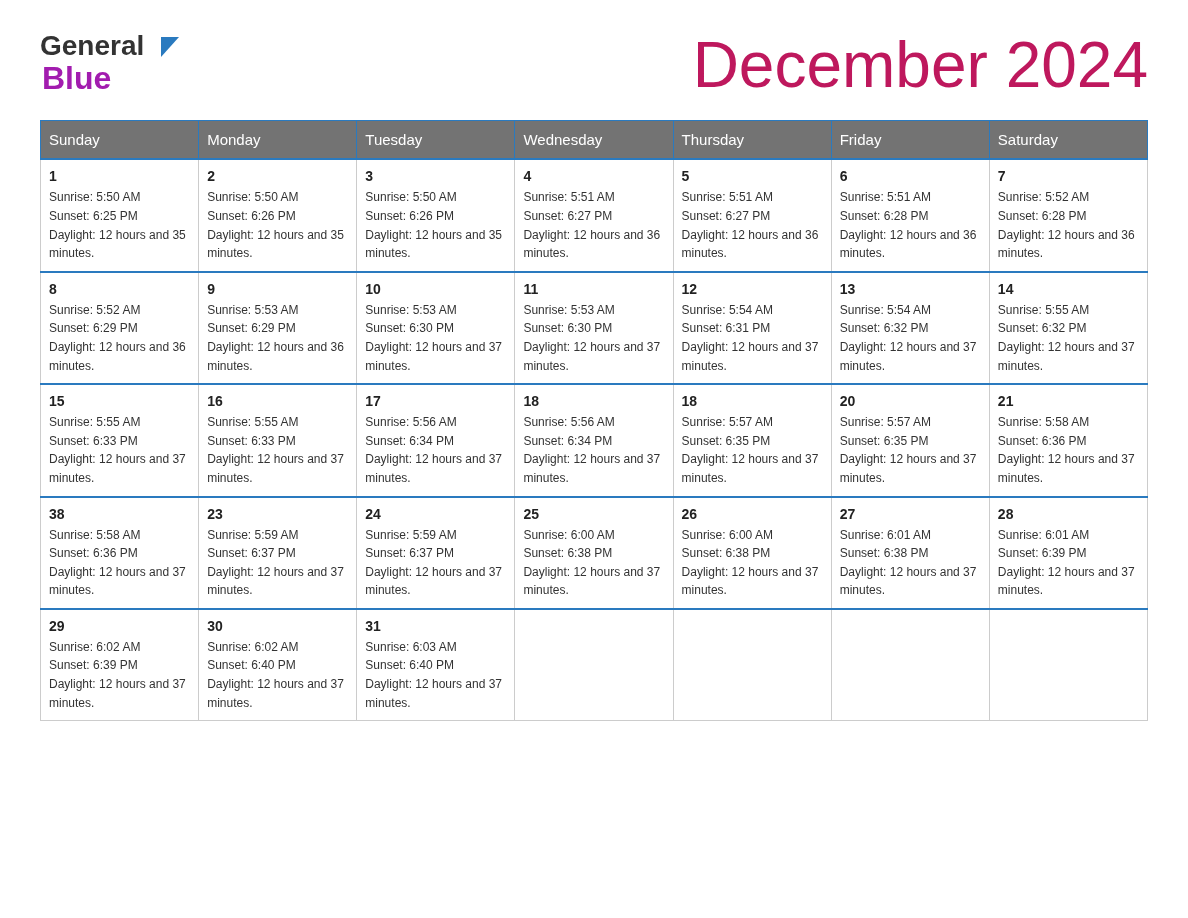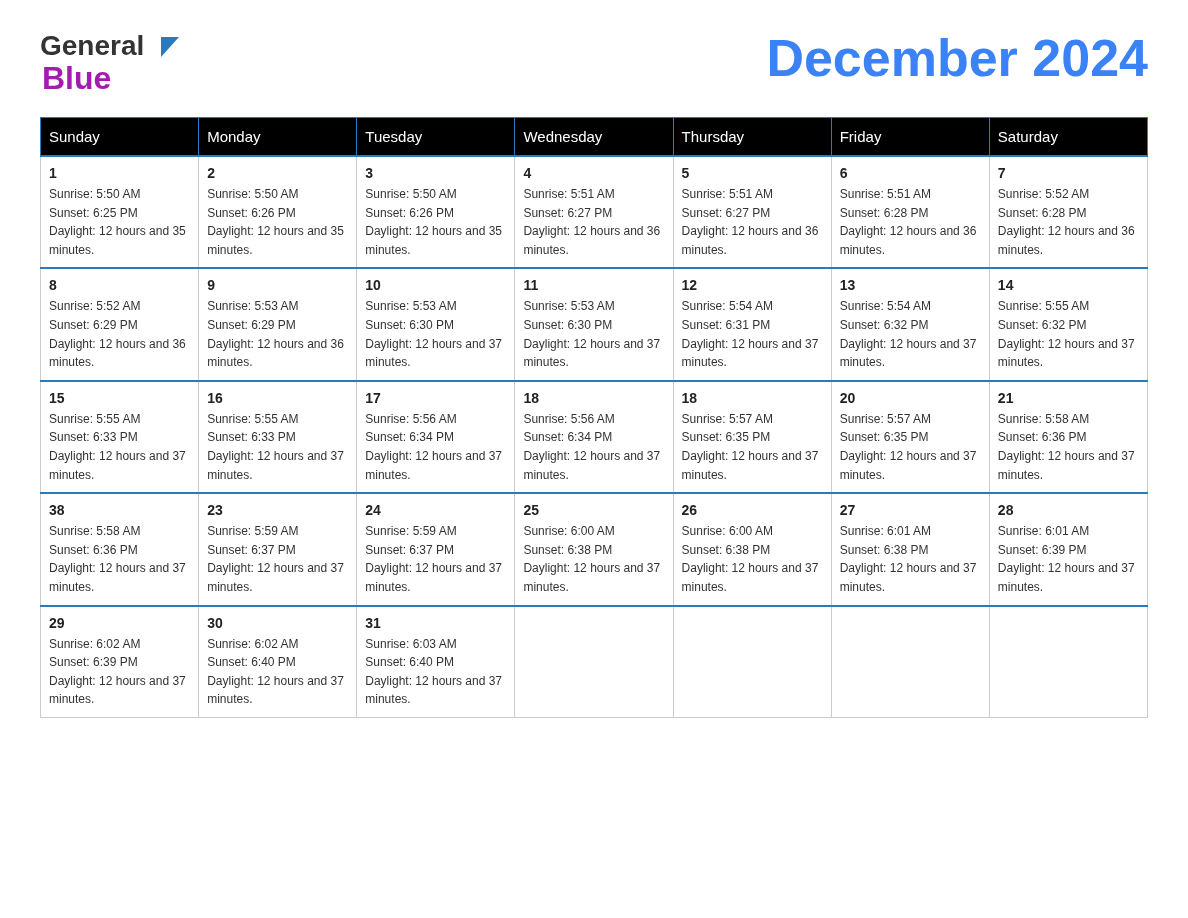--- a/index.html
+++ b/index.html
@@ -13,37 +13,37 @@
     .header-area {
       display: flex;
       justify-content: space-between;
       align-items: flex-start;
       margin-bottom: 20px;
     }
     .title-area {
       text-align: right;
     }
     .month-title {
-      font-size: 52px;
-      font-weight: bold;
-      color: #3b82f6;
+      font-size: 64px;
+      font-weight: normal;
+      color: #be185d;
       line-height: 1.1;
     }
     .location {
       font-size: 20px;
       color: #444;
       margin-top: 4px;
     }
     .calendar-table {
       width: 100%;
       border-collapse: collapse;
       table-layout: fixed;
     }
     .calendar-table th {
-      background-color: #000000;
+      background-color: #737373;
       color: #fff;
       padding: 10px 8px;
       text-align: left;
       font-size: 15px;
       font-weight: normal;
       border: 1px solid #2a7abf;
     }
     .calendar-table td {
       vertical-align: top;
       padding: 8px;

